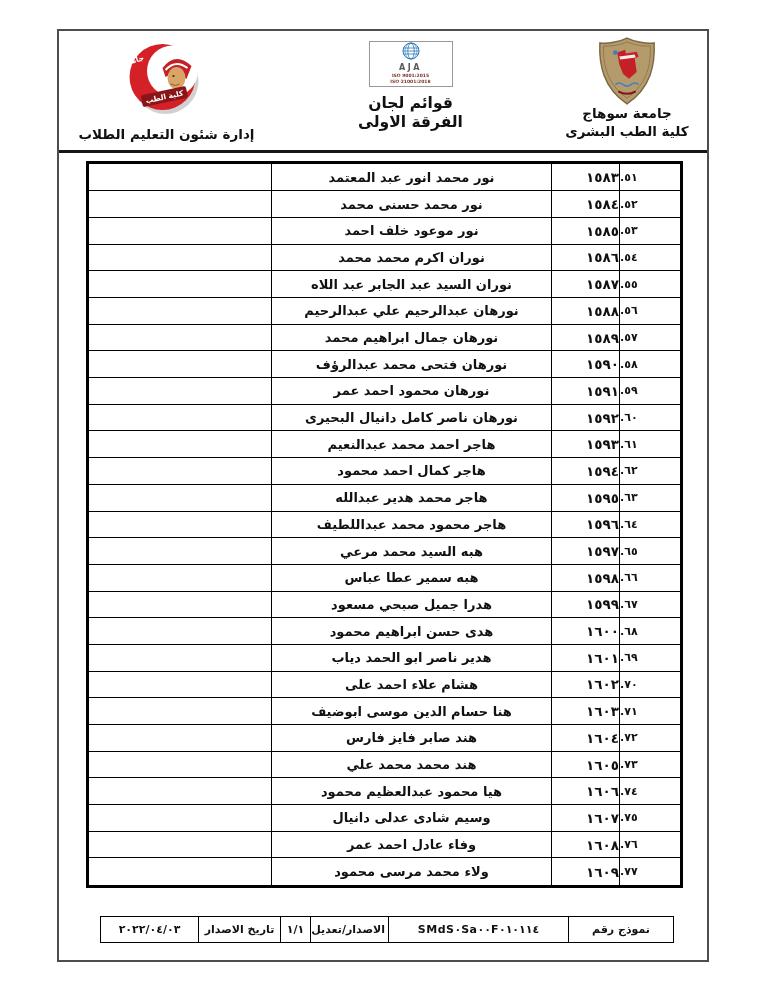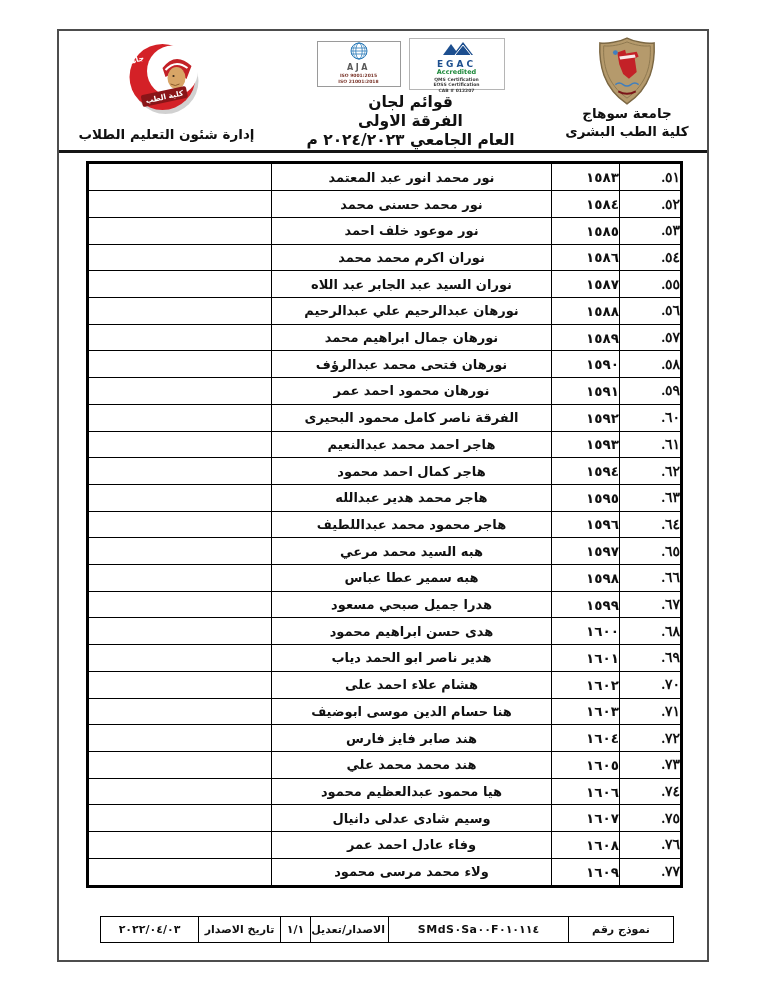--- a/index.html
+++ b/index.html
@@ -33,21 +33,21 @@
   .title3{font-size:15.5px;font-weight:bold;line-height:1.22;white-space:nowrap;}
   .hdr-left{width:215px;display:flex;flex-direction:column;align-items:center;padding-top:6px;}
   .dept-line{font-size:13.5px;font-weight:bold;margin-top:7px;white-space:nowrap;}
   
   .main-table{
     position:absolute;top:130px;right:24px;width:597px;height:727px;
     border-collapse:collapse;table-layout:fixed;border:3px solid #000;
   }
   .main-table td{border:1px solid #000;padding:0;font-weight:bold;color:#111;vertical-align:middle;}
   .c-num{width:62px;}.c-serial{width:68px;}.c-name{width:280px;}.c-sig{width:184px;}
-  .cell-num{text-align:right;font-size:14px;font-family:Liberation Serif, serif;}
+  .cell-num{text-align:left;font-size:11px;}
   .cell-serial{font-size:13.5px;letter-spacing:1px;}
   .cell-name{text-align:center;padding-right:12px;font-size:13px;white-space:nowrap;}
   
   .footer-table{
     position:absolute;top:885px;right:33px;width:573px;height:27px;
     border-collapse:collapse;table-layout:fixed;border:1px solid #000;
   }
   .footer-table td{border:1px solid #000;padding:4px 3px;font-weight:bold;font-size:11px;text-align:center;white-space:nowrap;}
   .f-code{direction:ltr;font-size:11px;letter-spacing:0.5px;}
   .f-date{direction:rtl;}
@@ -68,53 +68,38 @@
         <circle cx="20" cy="16" r="2.5" fill="#3f7fbf"></circle>
         <path d="M20 49 q4 -3 8 0 q4 3 8 0 q4 -3 8 0" stroke="#3f7fbf" fill="none" stroke-width="1.5"></path>
         <path d="M23 56 q9 5 18 0" stroke="#7a1518" stroke-width="2" fill="none"></path>
       </svg>
       <div class="uni-line">جامعة سوهاج</div>
       <div class="uni-line">كلية الطب البشرى</div>
     </div>
 
     <div class="hdr-center">
       <div class="badges">
-        <div class="egac-badge">
-          <svg width="40" height="16" viewBox="0 0 40 16">
-            <polygon points="6,15 14,4 22,15" fill="#1d4f8f"></polygon>
-            <polygon points="16,15 26,2 36,15" fill="#1d4f8f"></polygon>
-            <path d="M18 15 L26 5 L34 15" fill="none" stroke="#fff" stroke-width="1"></path>
-          </svg>
-          <div class="egac-name">EGAC</div>
-          <div class="egac-acc">Accredited</div>
-          <div class="egac-small">
-            <div>QMS Certification</div>
-            <div>EOSS Certification</div>
-            <div>CAB # 012207</div>
-          </div>
-        </div>
         <div class="aja-badge">
           <svg width="30" height="18" viewBox="0 0 30 18">
             <circle cx="15" cy="9" r="8" fill="none" stroke="#2a7ab8" stroke-width="1"></circle>
             <ellipse cx="15" cy="9" rx="3.2" ry="8" fill="none" stroke="#2a7ab8" stroke-width="0.8"></ellipse>
             <ellipse cx="15" cy="9" rx="6" ry="8" fill="none" stroke="#2a7ab8" stroke-width="0.6"></ellipse>
             <line x1="7" y1="6" x2="23" y2="6" stroke="#2a7ab8" stroke-width="0.8"></line>
             <line x1="7" y1="12" x2="23" y2="12" stroke="#2a7ab8" stroke-width="0.8"></line>
             <line x1="7" y1="9" x2="23" y2="9" stroke="#2a7ab8" stroke-width="0.8"></line>
           </svg>
           <div class="aja-name">AJA</div>
           <div class="aja-small">
             <div>ISO 9001:2015</div>
             <div>ISO 21001:2018</div>
           </div>
         </div>
       </div>
       <div class="title1">قوائم لجان</div>
       <div class="title2">الفرقة الاولى</div>
-      <div class="title3">العام الجامعي ٢٠٢٤/٢٠٢٣ م</div>
     </div>
 
     <div class="hdr-left">
       <svg width="108" height="82" viewBox="0 0 105 82">
         <circle cx="51" cy="44" r="33" fill="#9a9a9a" opacity="0.45"></circle>
         <circle cx="48" cy="40" r="33" fill="#d42127"></circle>
         <circle cx="58" cy="34" r="25.5" fill="#ffffff"></circle>
         <path d="M48 31 Q61 14 77 29 L72 42 Q61 33 51 40 Z" fill="#c32127"></path>
         <path d="M51 33 Q61 22 73 31" stroke="#ffffff" stroke-width="2" fill="none"></path>
         <ellipse cx="62" cy="41" rx="9" ry="11" fill="#d8a566"></ellipse>
@@ -188,21 +173,21 @@
         </tr>
         <tr>
           <td class="cell-num">٥٩.</td>
           <td class="cell-serial">١٥٩١</td>
           <td class="cell-name">نورهان محمود احمد عمر</td>
           <td class="cell-sig"></td>
         </tr>
         <tr>
           <td class="cell-num">٦٠.</td>
           <td class="cell-serial">١٥٩٢</td>
-          <td class="cell-name">الفرقة ناصر كامل محمود البحيرى</td>
+          <td class="cell-name">نورهان ناصر كامل دانيال البحيرى</td>
           <td class="cell-sig"></td>
         </tr>
         <tr>
           <td class="cell-num">٦١.</td>
           <td class="cell-serial">١٥٩٣</td>
           <td class="cell-name">هاجر احمد محمد عبدالنعيم</td>
           <td class="cell-sig"></td>
         </tr>
         <tr>
           <td class="cell-num">٦٢.</td>

